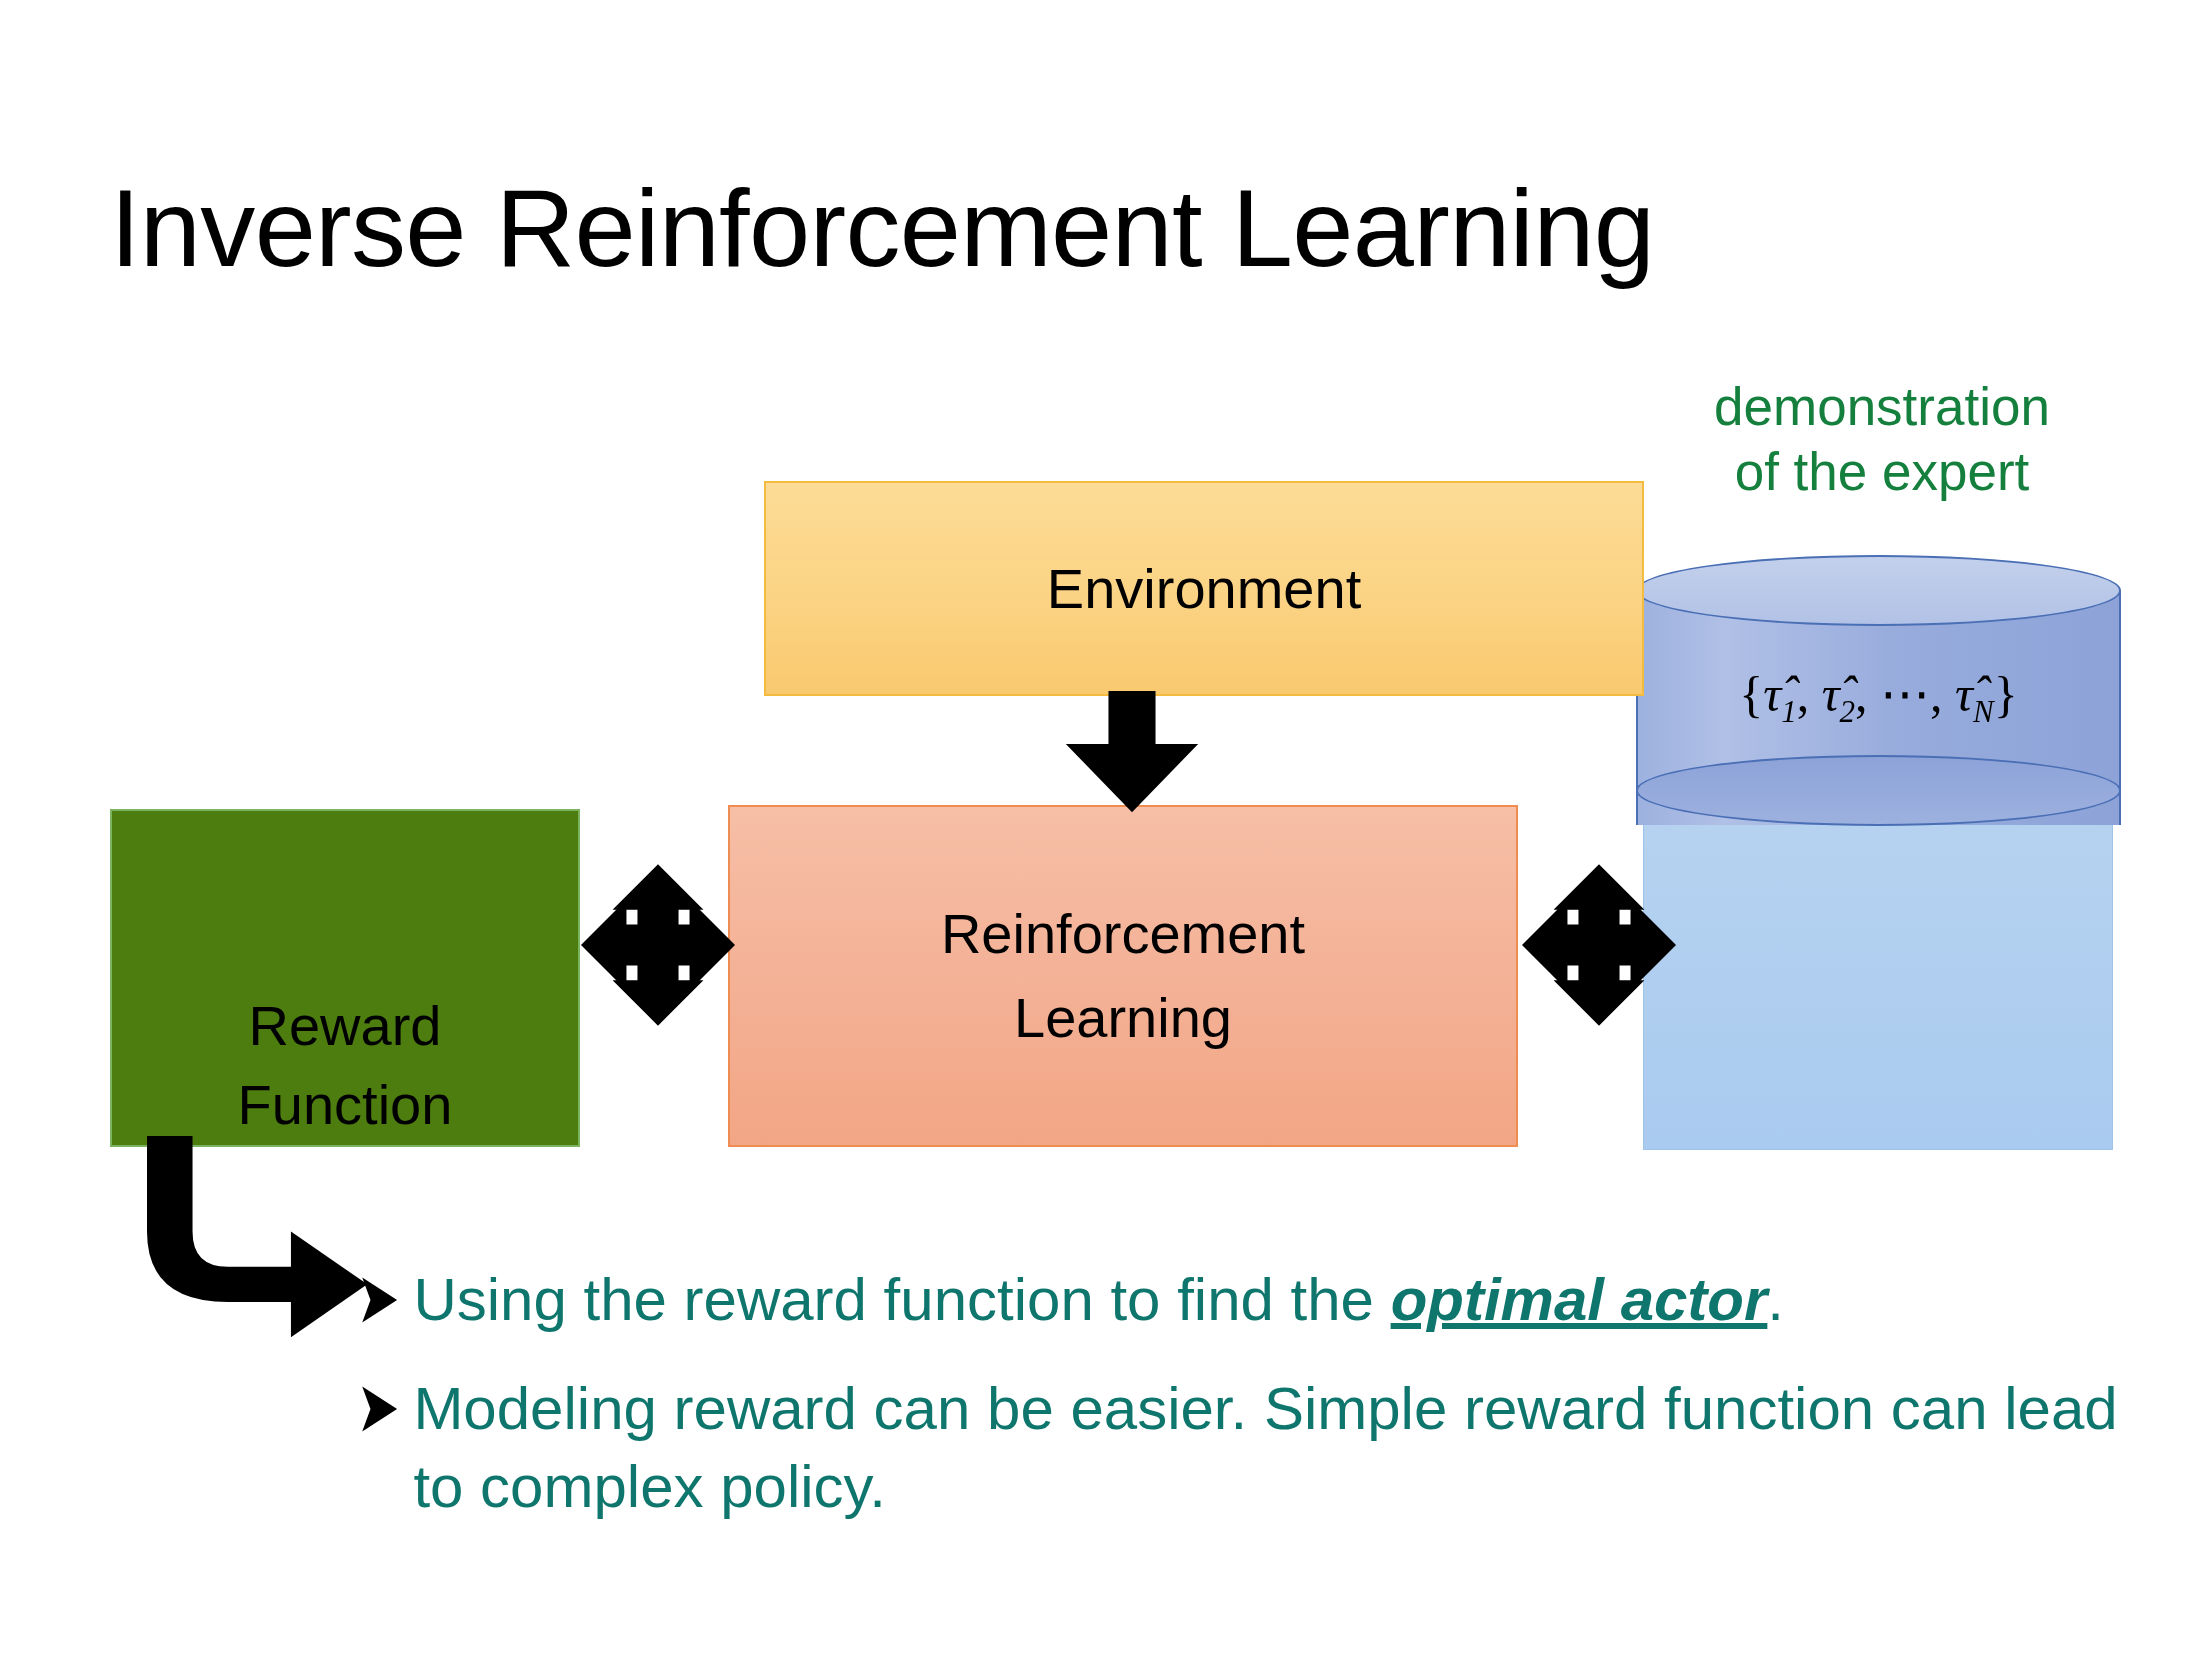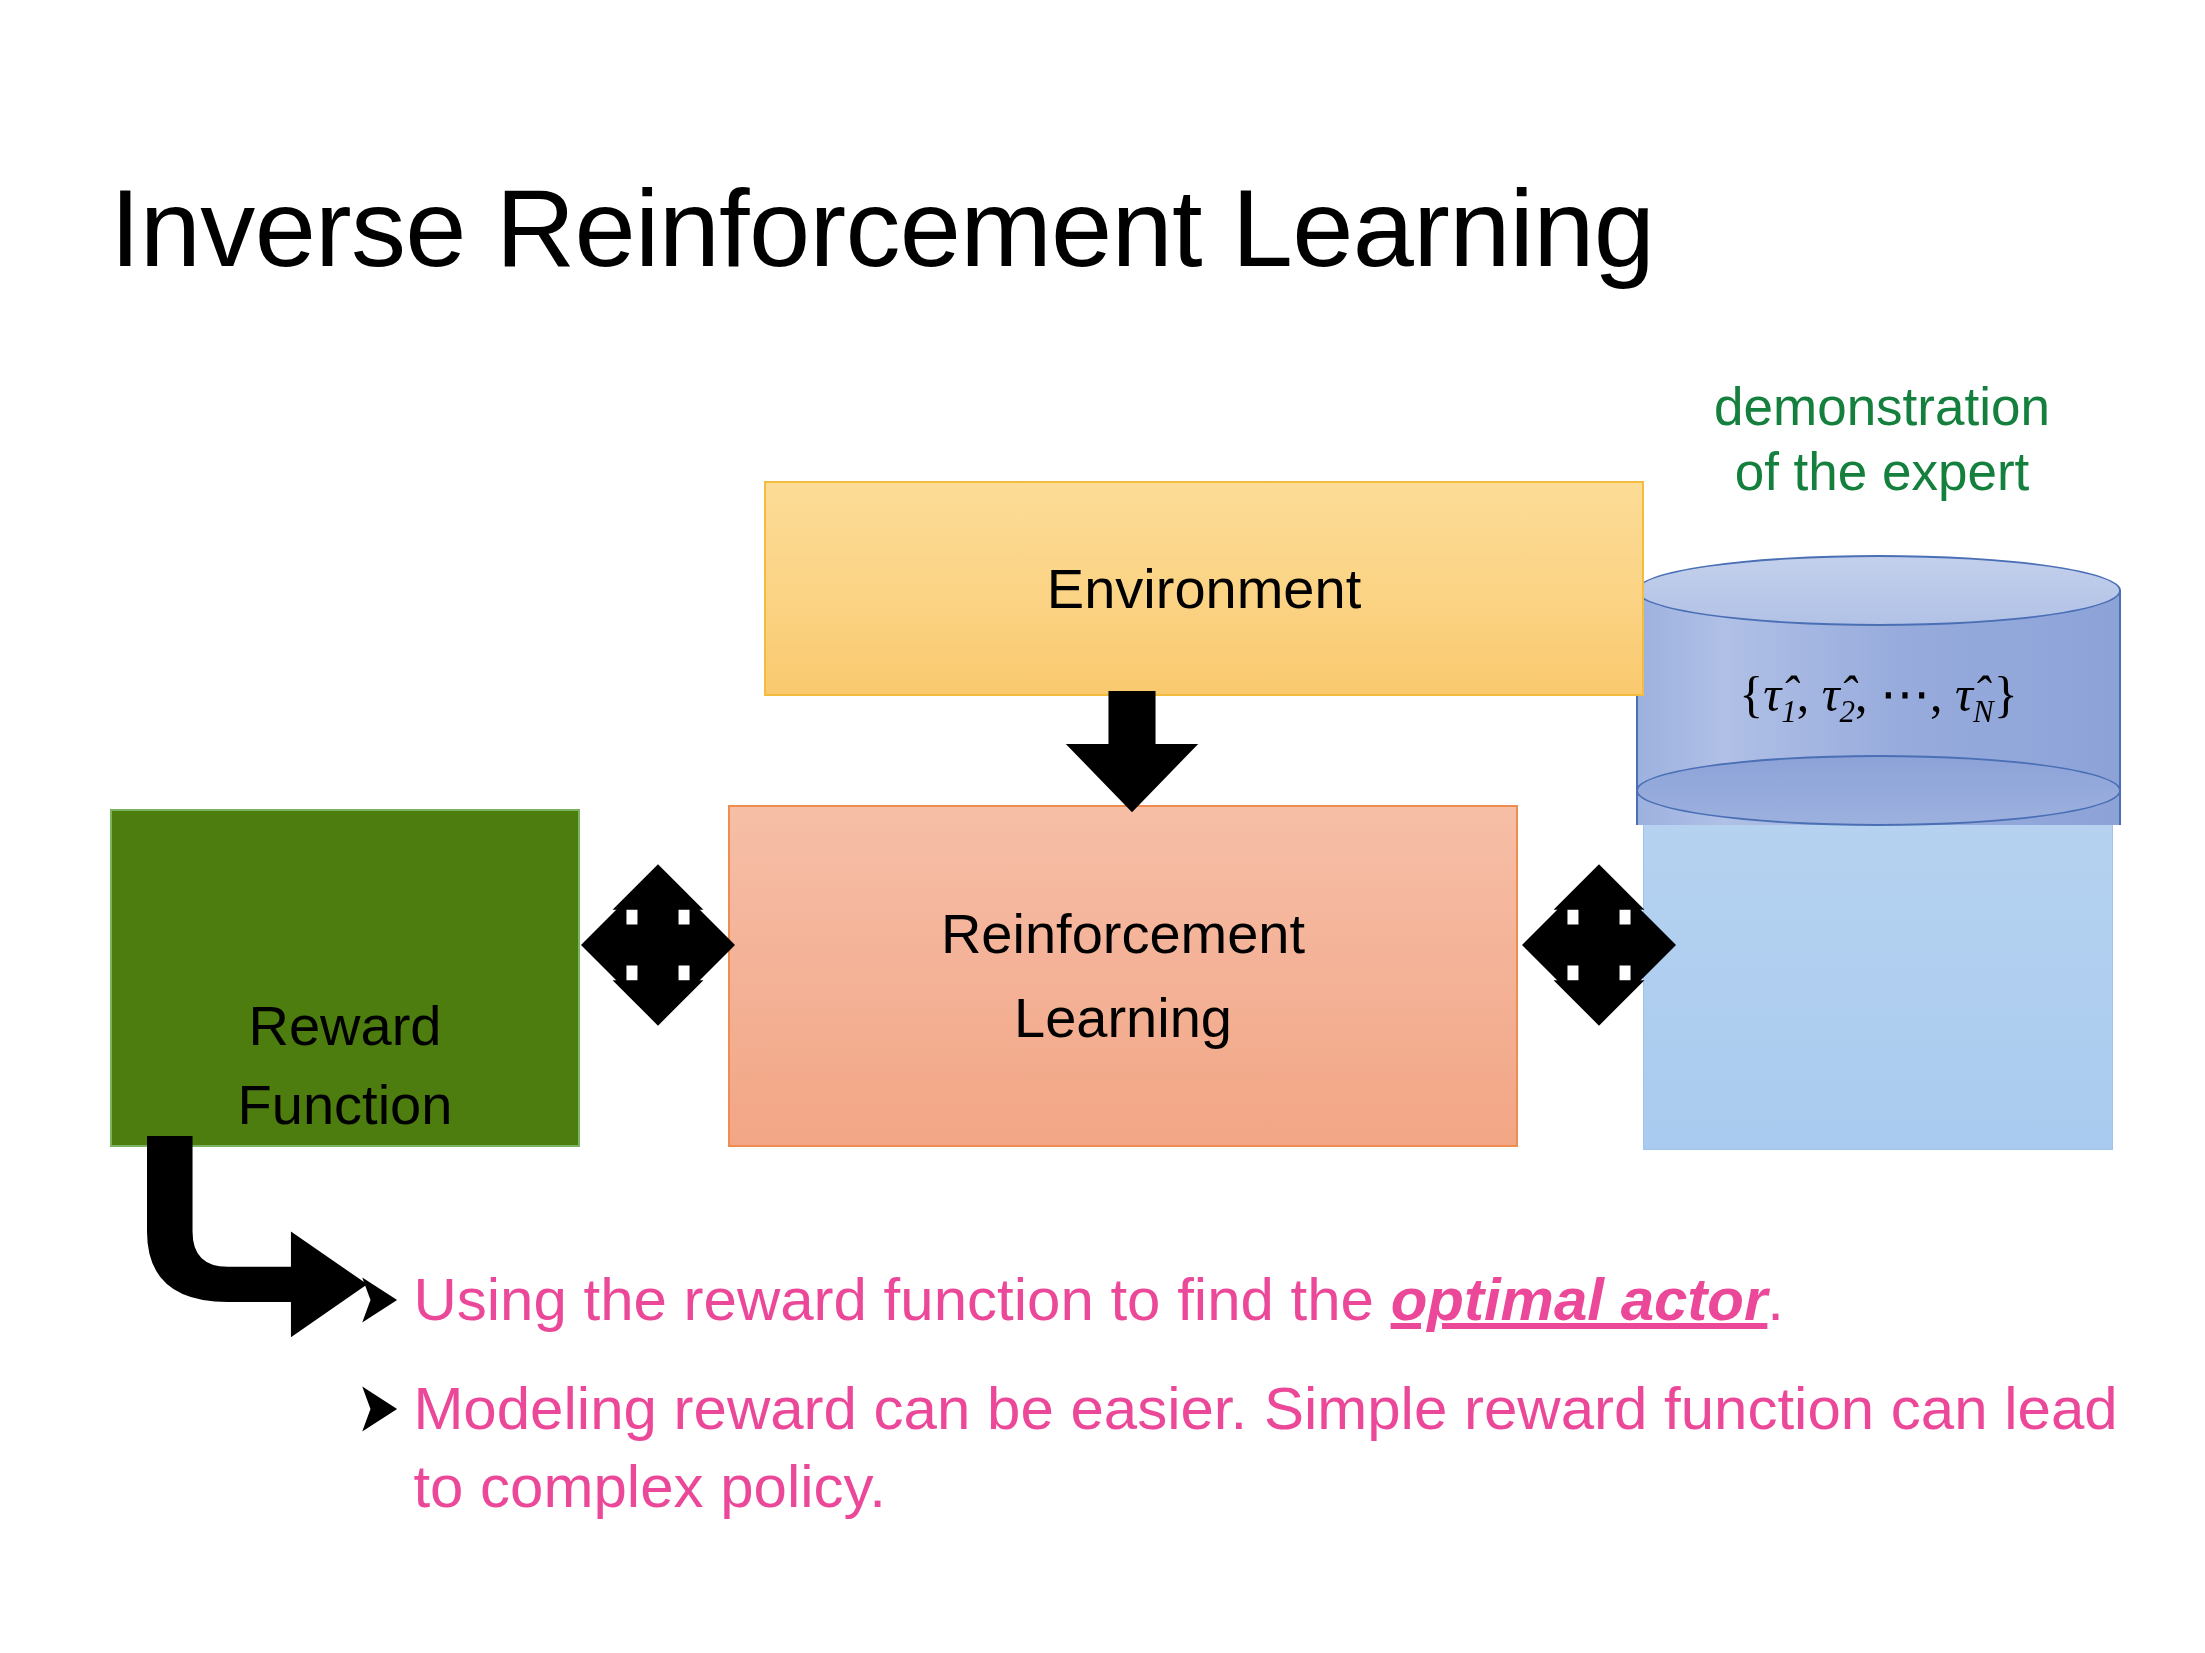--- a/index.html
+++ b/index.html
@@ -214,21 +214,21 @@
   .bullet-marker {
     flex: 0 0 auto;
     width: 46px;
     margin-right: 7.4px;
     padding-top: 16px;
     line-height: 1;
   }
   .bullet-text {
     font-size: 60px;
     line-height: 1.30;
-    color: #ec4899;
+    color: #0f766e;
   }
   .em-strong {
     font-weight: bold;
     font-style: italic;
     text-decoration: underline;
   }
 </style>
 </head>
 <body>
 

